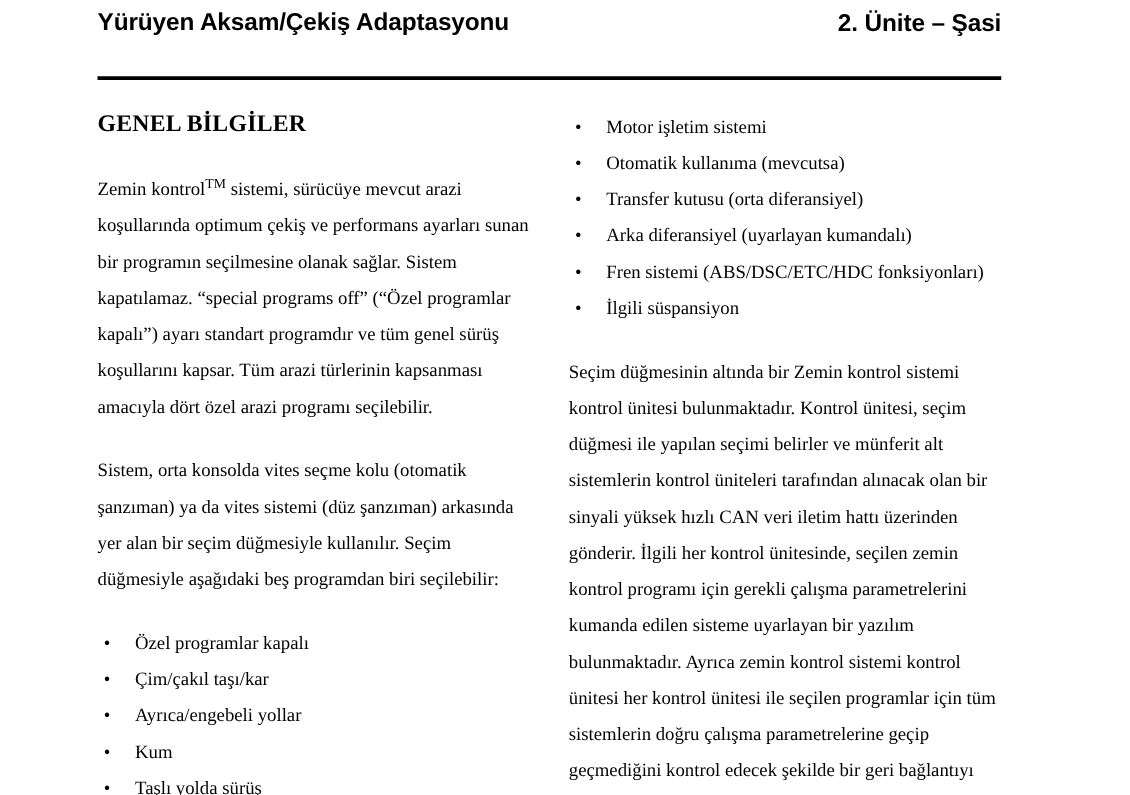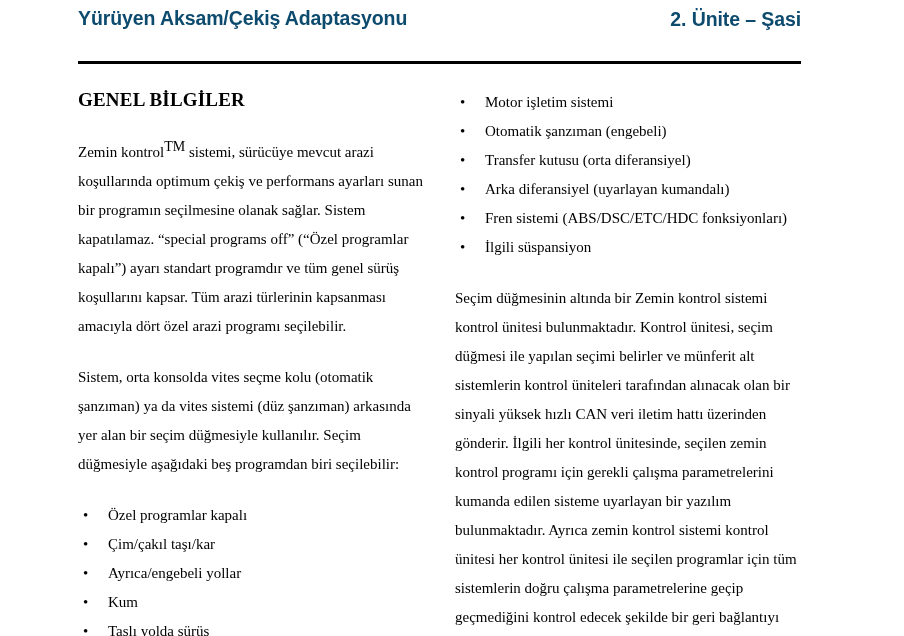--- a/index.html
+++ b/index.html
@@ -31,21 +31,21 @@
     top: 6px;
     width: 723px;
     display: flex;
     justify-content: space-between;
     align-items: flex-start;
     font-family: "Liberation Sans", "DejaVu Sans", sans-serif;
     font-weight: bold;
     font-size: 19.5px;
     line-height: 25px;
     letter-spacing: -0.1px;
-    color: #0c4a6e;
+    color: #000000;
   }
   .header-title {
     width: 330px;
     text-align: left;
   }
   .header-unit {
     text-align: center;
     white-space: nowrap;
     padding-top: 1px;
   }
@@ -90,21 +90,21 @@
   }
 
   p.body {
     margin: 0 0 22px 0;
     font-size: 15px;
     line-height: 29px;
     text-align: left;
   }
 
   sup.tm {
-    font-size: 14px;
+    font-size: 11px;
     vertical-align: super;
     line-height: 0;
   }
 
   ul.bullets {
     list-style: none;
     margin: 0 0 20px 0;
     padding: 0;
   }
   ul.bullets.first {
@@ -178,21 +178,21 @@
 
     <div class="col col-right">
 
       <ul class="bullets first">
         <li>
           <span class="bullet-dot">•</span>
           <span>Motor işletim sistemi</span>
         </li>
         <li>
           <span class="bullet-dot">•</span>
-          <span>Otomatik şanzıman (engebeli)</span>
+          <span>Otomatik kullanıma (mevcutsa)</span>
         </li>
         <li>
           <span class="bullet-dot">•</span>
           <span>Transfer kutusu (orta diferansiyel)</span>
         </li>
         <li>
           <span class="bullet-dot">•</span>
           <span>Arka diferansiyel (uyarlayan kumandalı)</span>
         </li>
         <li>

